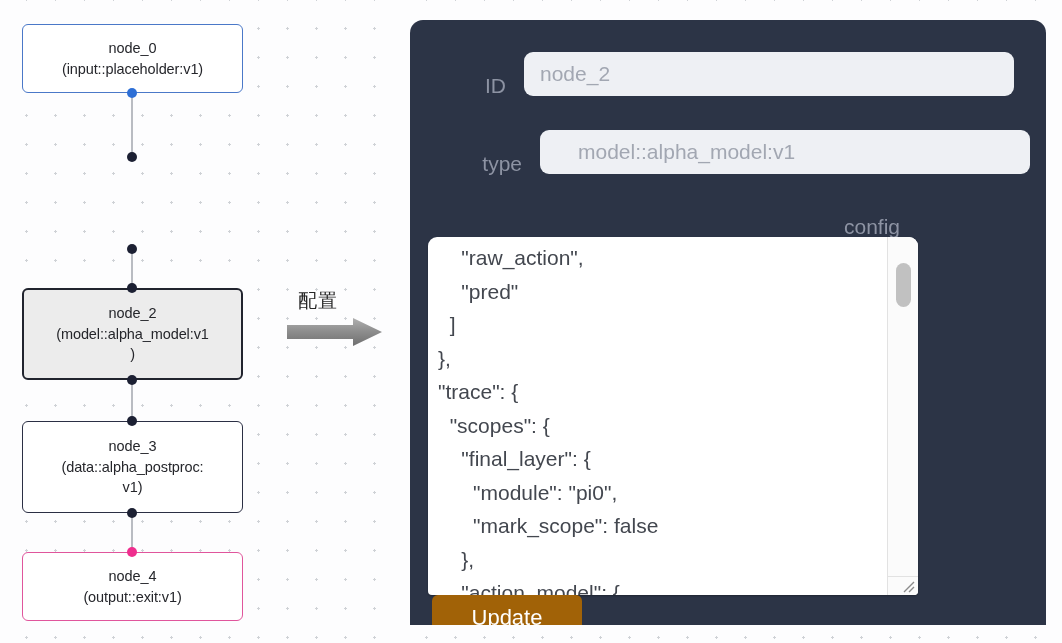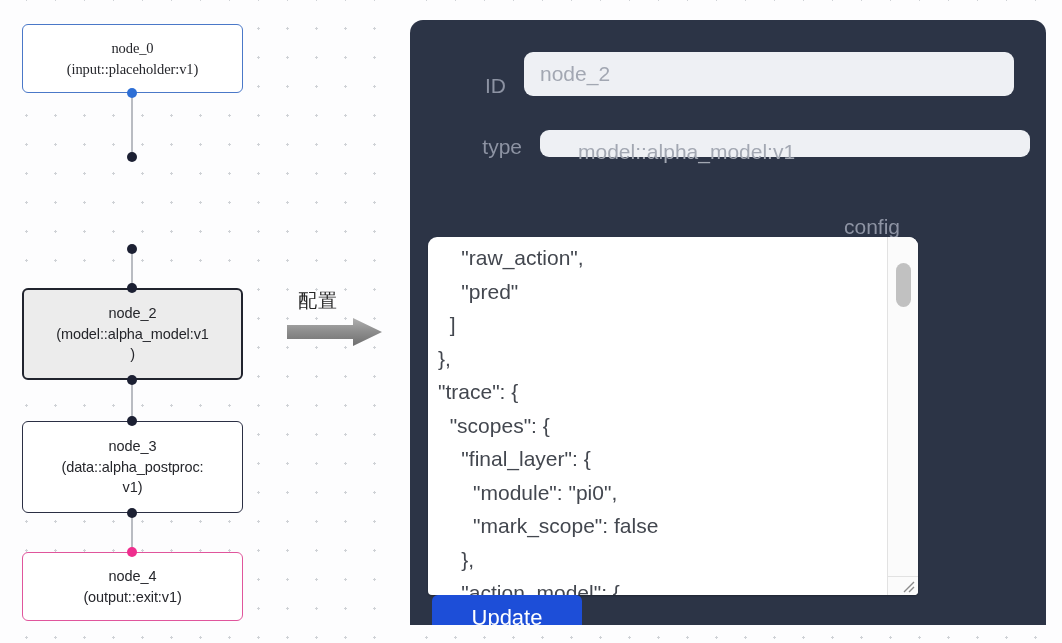--- a/index.html
+++ b/index.html
@@ -49,21 +49,21 @@
     text-align: center;
     color: #25262b;
     font-size: 14.5px;
     line-height: 1.42;
     letter-spacing: -0.1px;
     padding: 2px 10px;
     white-space: pre-line;
     overflow: hidden;
   }
   .node-default { border: 1.6px solid #2b2f44; }
-  .node-input   { border: 1.6px solid #4a78c8; font-family: Liberation Serif, serif; }
+  .node-input   { border: 1.6px solid #4a78c8; }
   .node-output  { border: 1.8px solid #e0559c; }
   .node-selected {
     border: 2.2px solid #21242e;
     background: #ececec;
   }
 
   .edge {
     position: absolute;
     width: 1.6px;
     background: #b9bcc2;
@@ -128,21 +128,21 @@
     border-radius: 9px;
     color: #a2a7b2;
     font-size: 21px;
     font-family: "Liberation Sans", sans-serif;
     padding: 0 16px;
     outline: none;
   }
   #id-row  { left: 18px; top: 32px; }
   #id-input    { width: 490px; height: 44px; line-height: 44px; }
   #type-row { left: 34px; top: 110px; }
-  #type-input  { width: 490px; height: 27px; line-height: 44px; padding-left: 38px; }
+  #type-input  { width: 490px; height: 44px; line-height: 44px; padding-left: 38px; }
 
   #config-row { left: 18px; top: 192px; flex-direction: column; }
   #config-label { padding-top: 4px; }
   .textarea-wrap {
     position: relative;
     width: 490px;
     height: 358px;
     background: #ffffff;
     border-radius: 9px 9px 4px 4px;
     box-shadow: 0 1px 2px rgba(0,0,0,0.28);
@@ -186,21 +186,21 @@
     position: absolute;
     right: 0; bottom: 18px;
     width: 30px; height: 1px;
     background: #e2e2e2;
   }
 
   #update-button {
     position: absolute;
     left: 22px; top: 575px;
     width: 150px; height: 46px;
-    background: #1d4ed8;
+    background: #a16207;
     border: none;
     border-radius: 6px 6px 0 0;
     color: #ffffff;
     font-size: 22px;
     font-family: "Liberation Sans", sans-serif;
     text-align: center;
     line-height: 44px;
     padding: 0;
     cursor: pointer;
   }

